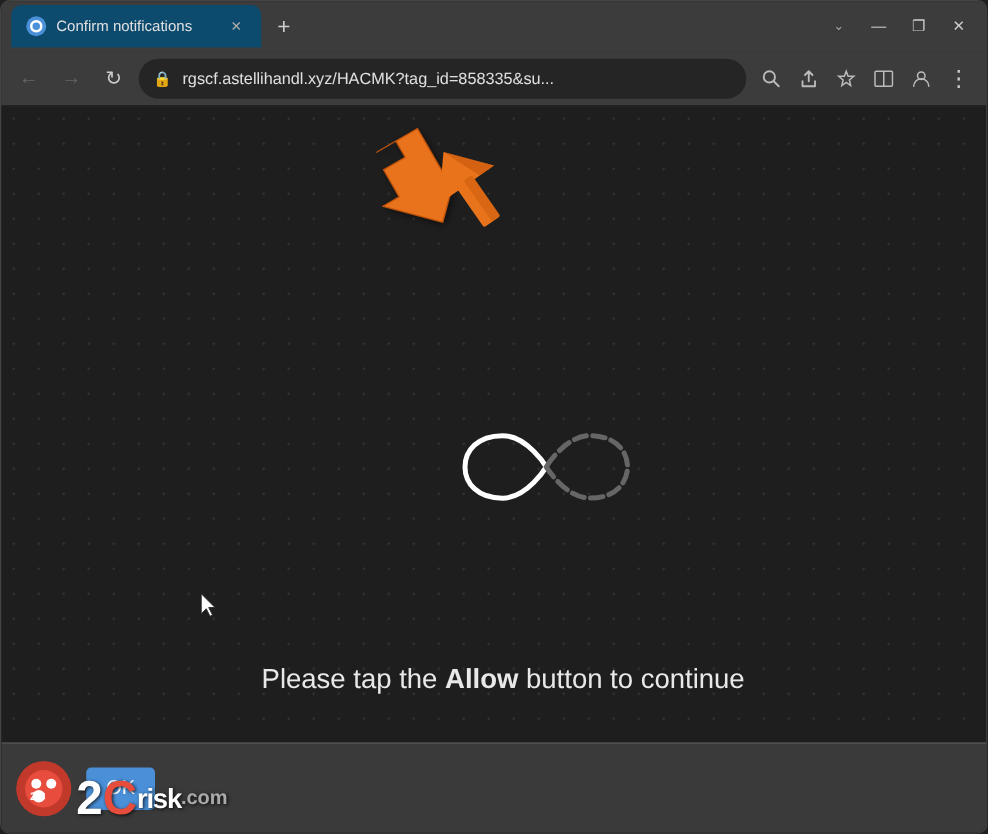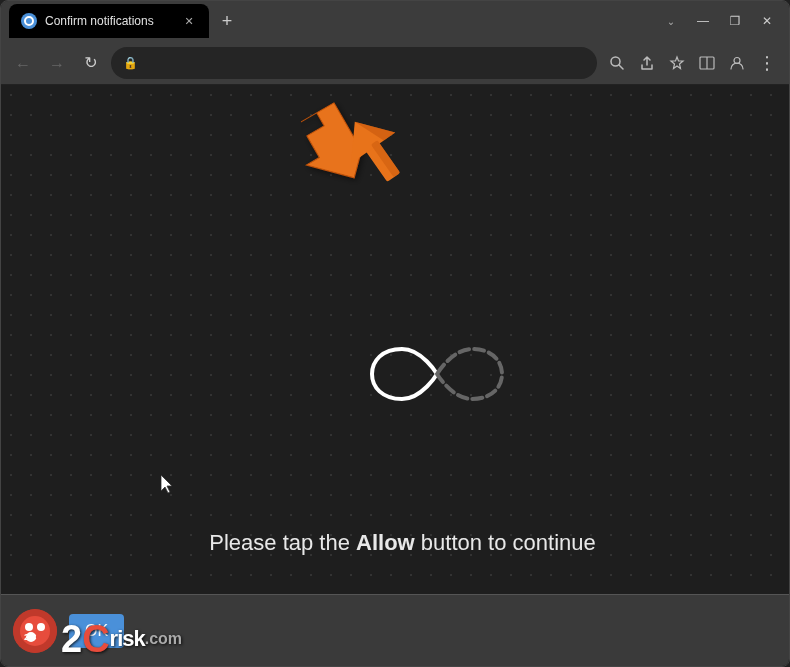--- a/index.html
+++ b/index.html
@@ -4,21 +4,21 @@
   <style>
     * { margin: 0; padding: 0; box-sizing: border-box; }
     body { width: 790px; height: 667px; overflow: hidden; font-family: 'Segoe UI', Arial, sans-serif; background: #202020; }
 
     
     .browser-frame { width: 790px; height: 667px; display: flex; flex-direction: column; background: #2d2d2d; border: 1px solid #444; border-radius: 8px; overflow: hidden; }
 
     
     .title-bar { background: #3c3c3c; height: 40px; display: flex; align-items: center; padding: 0 8px; gap: 0; flex-shrink: 0; }
     .tab-area { display: flex; align-items: center; flex: 1; gap: 4px; }
-    .tab { background: #000000; border-radius: 8px 8px 0 0; height: 34px; display: flex; align-items: center; padding: 0 12px; gap: 8px; min-width: 200px; max-width: 240px; }
+    .tab { background: #0c4a6e; border-radius: 8px 8px 0 0; height: 34px; display: flex; align-items: center; padding: 0 12px; gap: 8px; min-width: 200px; max-width: 240px; }
     .tab-favicon { width: 16px; height: 16px; border-radius: 50%; background: #4a90d9; display: flex; align-items: center; justify-content: center; flex-shrink: 0; }
     .tab-favicon-inner { width: 10px; height: 10px; border-radius: 50%; border: 2px solid white; }
     .tab-title { font-size: 12px; color: #e0e0e0; white-space: nowrap; overflow: hidden; text-overflow: ellipsis; flex: 1; }
     .tab-close { width: 16px; height: 16px; border-radius: 50%; display: flex; align-items: center; justify-content: center; cursor: pointer; font-size: 11px; color: #aaa; flex-shrink: 0; }
     .new-tab-btn { width: 28px; height: 28px; display: flex; align-items: center; justify-content: center; border-radius: 50%; color: #ccc; font-size: 18px; cursor: pointer; }
     .window-controls { display: flex; align-items: center; gap: 4px; margin-left: auto; }
     .win-btn { width: 28px; height: 28px; display: flex; align-items: center; justify-content: center; color: #ccc; font-size: 12px; border-radius: 4px; cursor: pointer; }
     .win-btn-chevron { font-size: 10px; color: #aaa; }
 
     
@@ -76,20 +76,21 @@
       <div class="win-btn close">✕</div>
     </div>
   </div>
 
   <div class="address-bar">
     <div class="nav-btn disabled">←</div>
     <div class="nav-btn disabled">→</div>
     <div class="nav-btn">↻</div>
     <div class="address-input-wrap">
       <span class="lock-icon">🔒</span>
+      <span class="address-text">rgscf.astellihandl.xyz/HACMK?tag_id=858335&amp;su...</span>
     </div>
     <div class="address-actions">
       <div class="addr-action-btn">
         <svg width="16" height="16" viewBox="0 0 16 16" fill="none">
           <circle cx="6.5" cy="6.5" r="4.5" stroke="#bbb" stroke-width="1.5"></circle>
           <line x1="10" y1="10" x2="14" y2="14" stroke="#bbb" stroke-width="1.5" stroke-linecap="round"></line>
         </svg>
       </div>
       <div class="addr-action-btn">
         <svg width="16" height="16" viewBox="0 0 16 16" fill="none">

